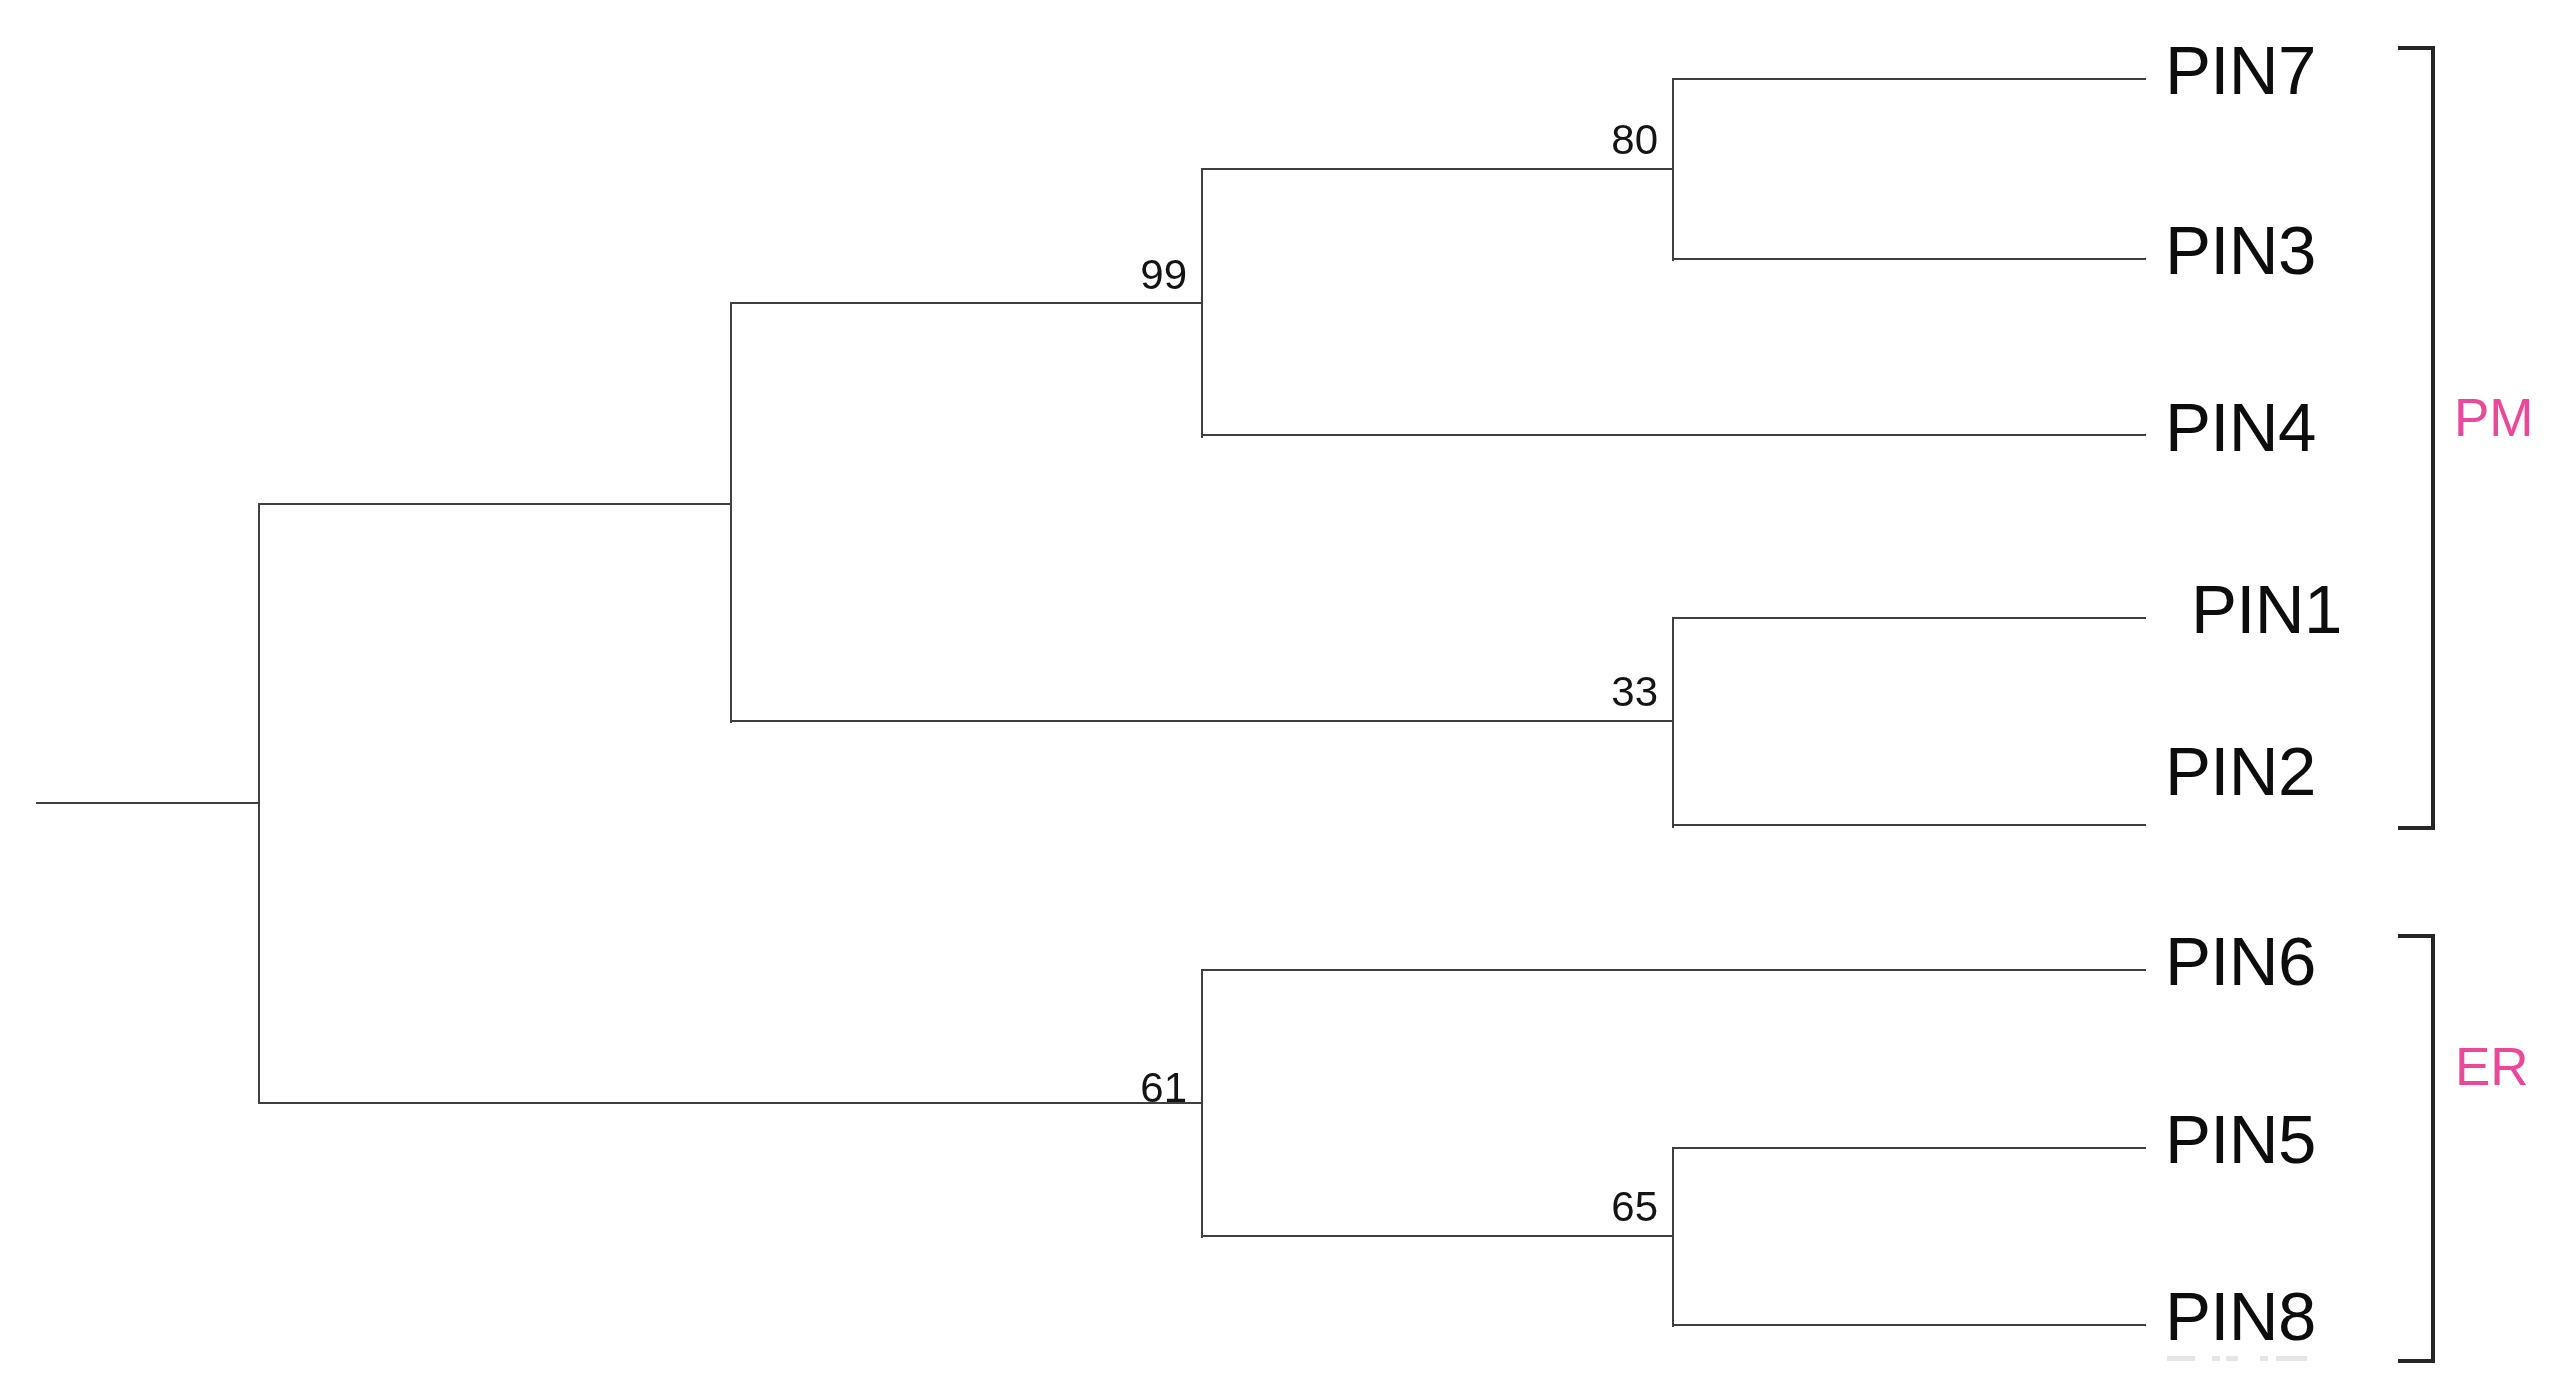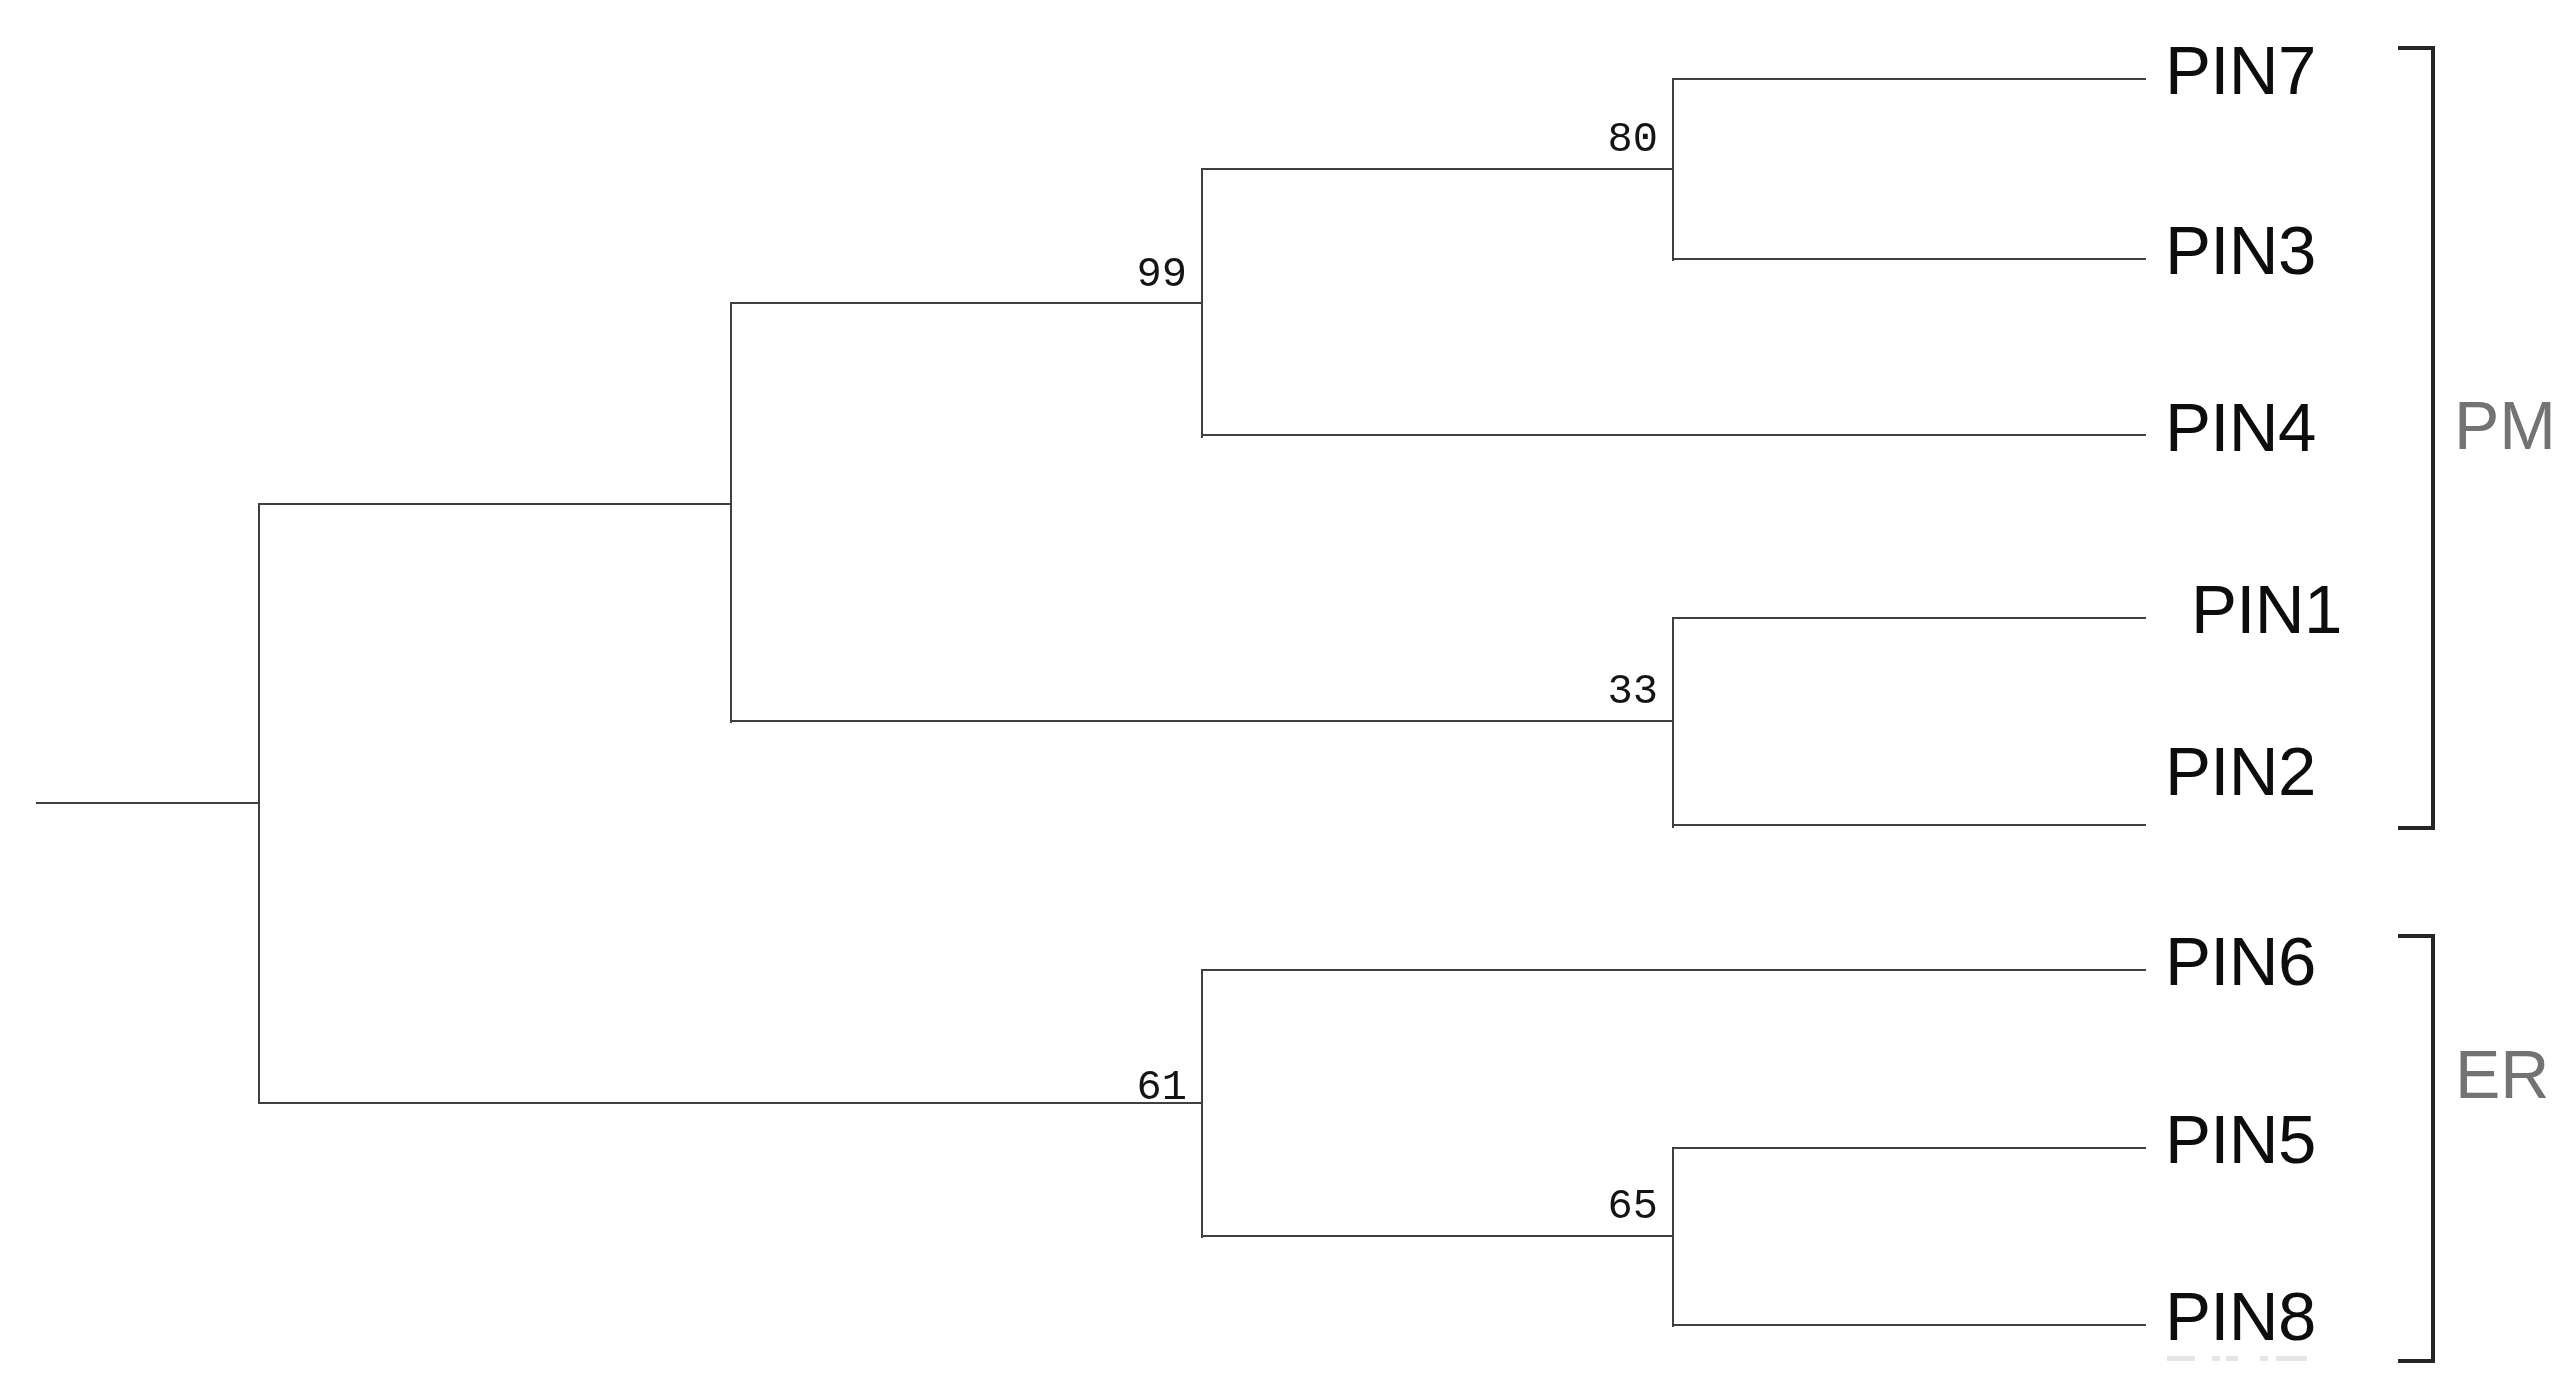--- a/index.html
+++ b/index.html
@@ -20,29 +20,28 @@
     font-size:69px;line-height:1;
     letter-spacing:-0.7px;
     color:#0d0d0d;white-space:nowrap;
   }
   
   .support{
     position:absolute;
     font-size:42px;line-height:1;
     color:#141414;white-space:nowrap;
     text-align:right;
-    font-family:Liberation Mono, monospace;
   }
   
   .bkt-v{position:absolute;width:3.5px;background:#262626;}
   .bkt-t{position:absolute;height:3.5px;background:#262626;}
   .clade{
     position:absolute;
-    font-size:68px;line-height:1;
-    color:#737373;white-space:nowrap;
+    font-size:53px;line-height:1;
+    color:#ec4899;white-space:nowrap;
   }
   
   .ghost{position:absolute;height:4.8px;background:#e6e6e6;top:1356px;}
 </style>
 </head>
 <body>
 
 <div class="canvas">
 
   <div class="h" style="left:36px;  top:802px; width:222px;"></div>

